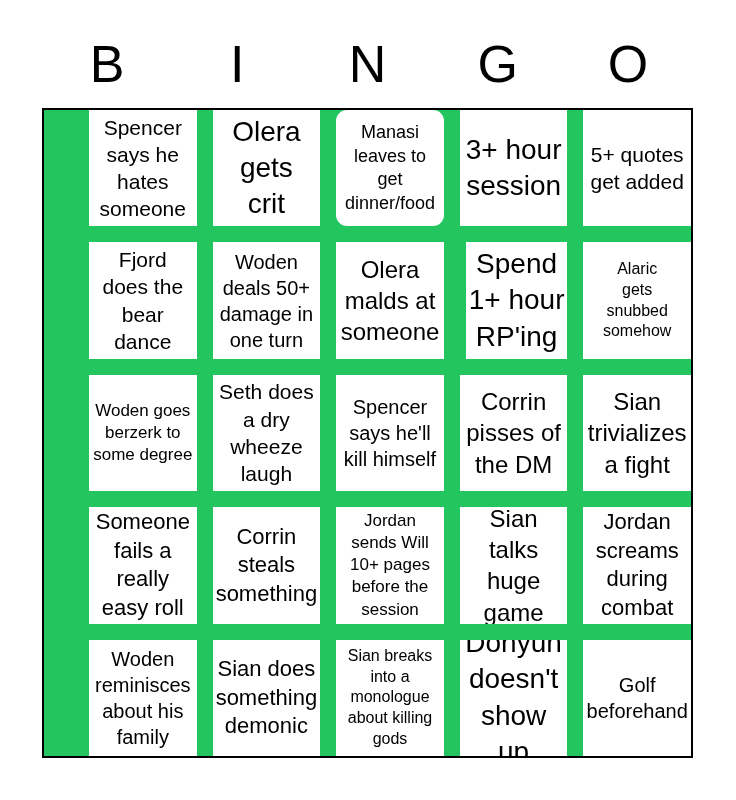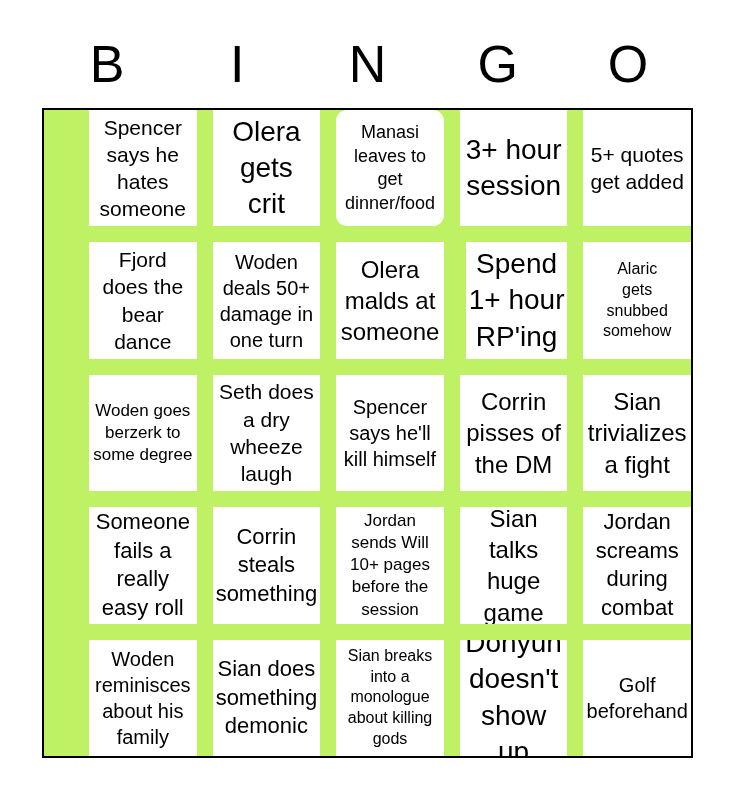--- a/index.html
+++ b/index.html
@@ -27,21 +27,21 @@
     color: #000000;
   }
   .bingo-grid {
     position: absolute;
     left: 42px;
     top: 108px;
     width: 651px;
     height: 650px;
     box-sizing: border-box;
     border: 2px solid #000000;
-    background: #bef264;
+    background: #22c55e;
     display: grid;
     grid-template-columns: repeat(5, 1fr);
     grid-template-rows: repeat(5, 1fr);
     gap: 16px;
     padding-left: 45px;
   }
   .cell {
     background: #ffffff;
     display: flex;
     align-items: center;

